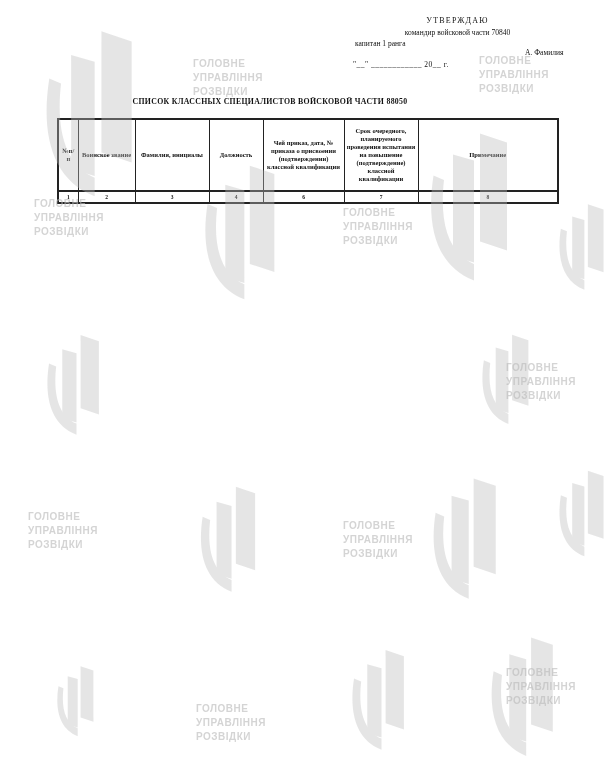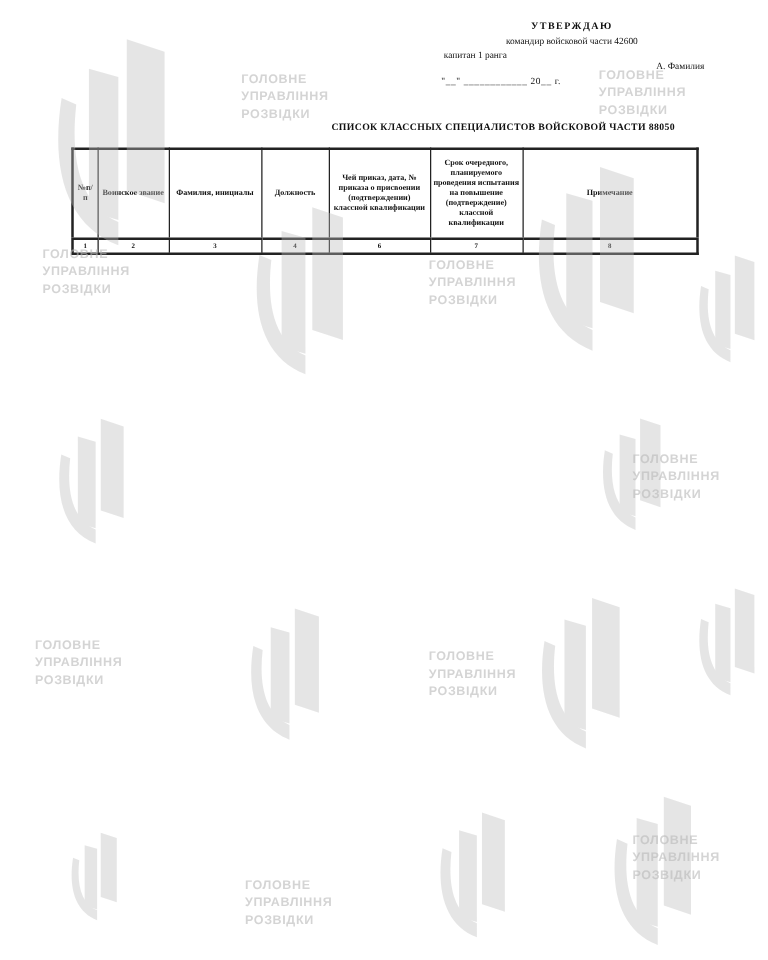--- a/index.html
+++ b/index.html
@@ -4,27 +4,27 @@
 <style>
   html,body{margin:0;padding:0;background:#888;}
   .page{
     position:relative;width:614px;height:768px;background:#ffffff;
     font-family:"Liberation Serif","DejaVu Serif",serif;color:#111;
     overflow:hidden;margin:0 auto;
   }
   
   .approval{position:absolute;top:14px;left:310px;width:295px;height:70px;font-size:7.5px;}
   .approval .l1{position:absolute;top:2px;left:0;width:100%;text-align:center;
-    font-weight:bold;font-size:8px;letter-spacing:1.2px;}
+    font-weight:normal;font-size:8px;letter-spacing:1.2px;}
   .approval .l2{position:absolute;top:14px;left:0;width:100%;text-align:center;}
   .approval .l3{position:absolute;top:25px;left:45px;}
   .approval .l4{position:absolute;top:34px;left:215px;}
   .approval .l5{position:absolute;top:46px;left:43px;letter-spacing:.5px;}
   
-  .doc-title{position:absolute;top:97px;left:0;width:540px;text-align:right;
+  .doc-title{position:absolute;top:97px;left:0;width:540px;text-align:center;
     font-weight:bold;font-size:7.8px;letter-spacing:.3px;}
   
   table.spec{position:absolute;left:57px;top:118px;border-collapse:collapse;
     table-layout:fixed;width:500px;border:2px solid #222;}
   table.spec th,table.spec td{border:1px solid #222;padding:1px 2px;
     text-align:center;vertical-align:middle;overflow:hidden;}
   table.spec thead th{font-size:6.5px;line-height:8px;font-weight:bold;height:68px;}
   table.spec tr.numrow td{font-size:5.5px;line-height:6px;height:10px;
     border-top:2px solid #222;font-weight:bold;padding:0;}
   
@@ -34,21 +34,21 @@
     color:rgba(186,186,186,.62);white-space:nowrap;}
   .wm-glyph{position:absolute;opacity:.38;}
 </style>
 </head>
 <body>
 
 <div class="page">
 
   <div class="approval">
     <div class="l1">УТВЕРЖДАЮ</div>
-    <div class="l2">командир войсковой части 42600</div>
+    <div class="l2">командир войсковой части 70840</div>
     <div class="l3">капитан 1 ранга</div>
     <div class="l4">А. Фамилия</div>
     <div class="l5">"__" ____________ 20__ г.</div>
   </div>
 
   <div class="doc-title">СПИСОК  КЛАССНЫХ СПЕЦИАЛИСТОВ ВОЙСКОВОЙ ЧАСТИ 88050</div>
 
   <table class="spec">
     <colgroup>
       <col style="width:20px">

